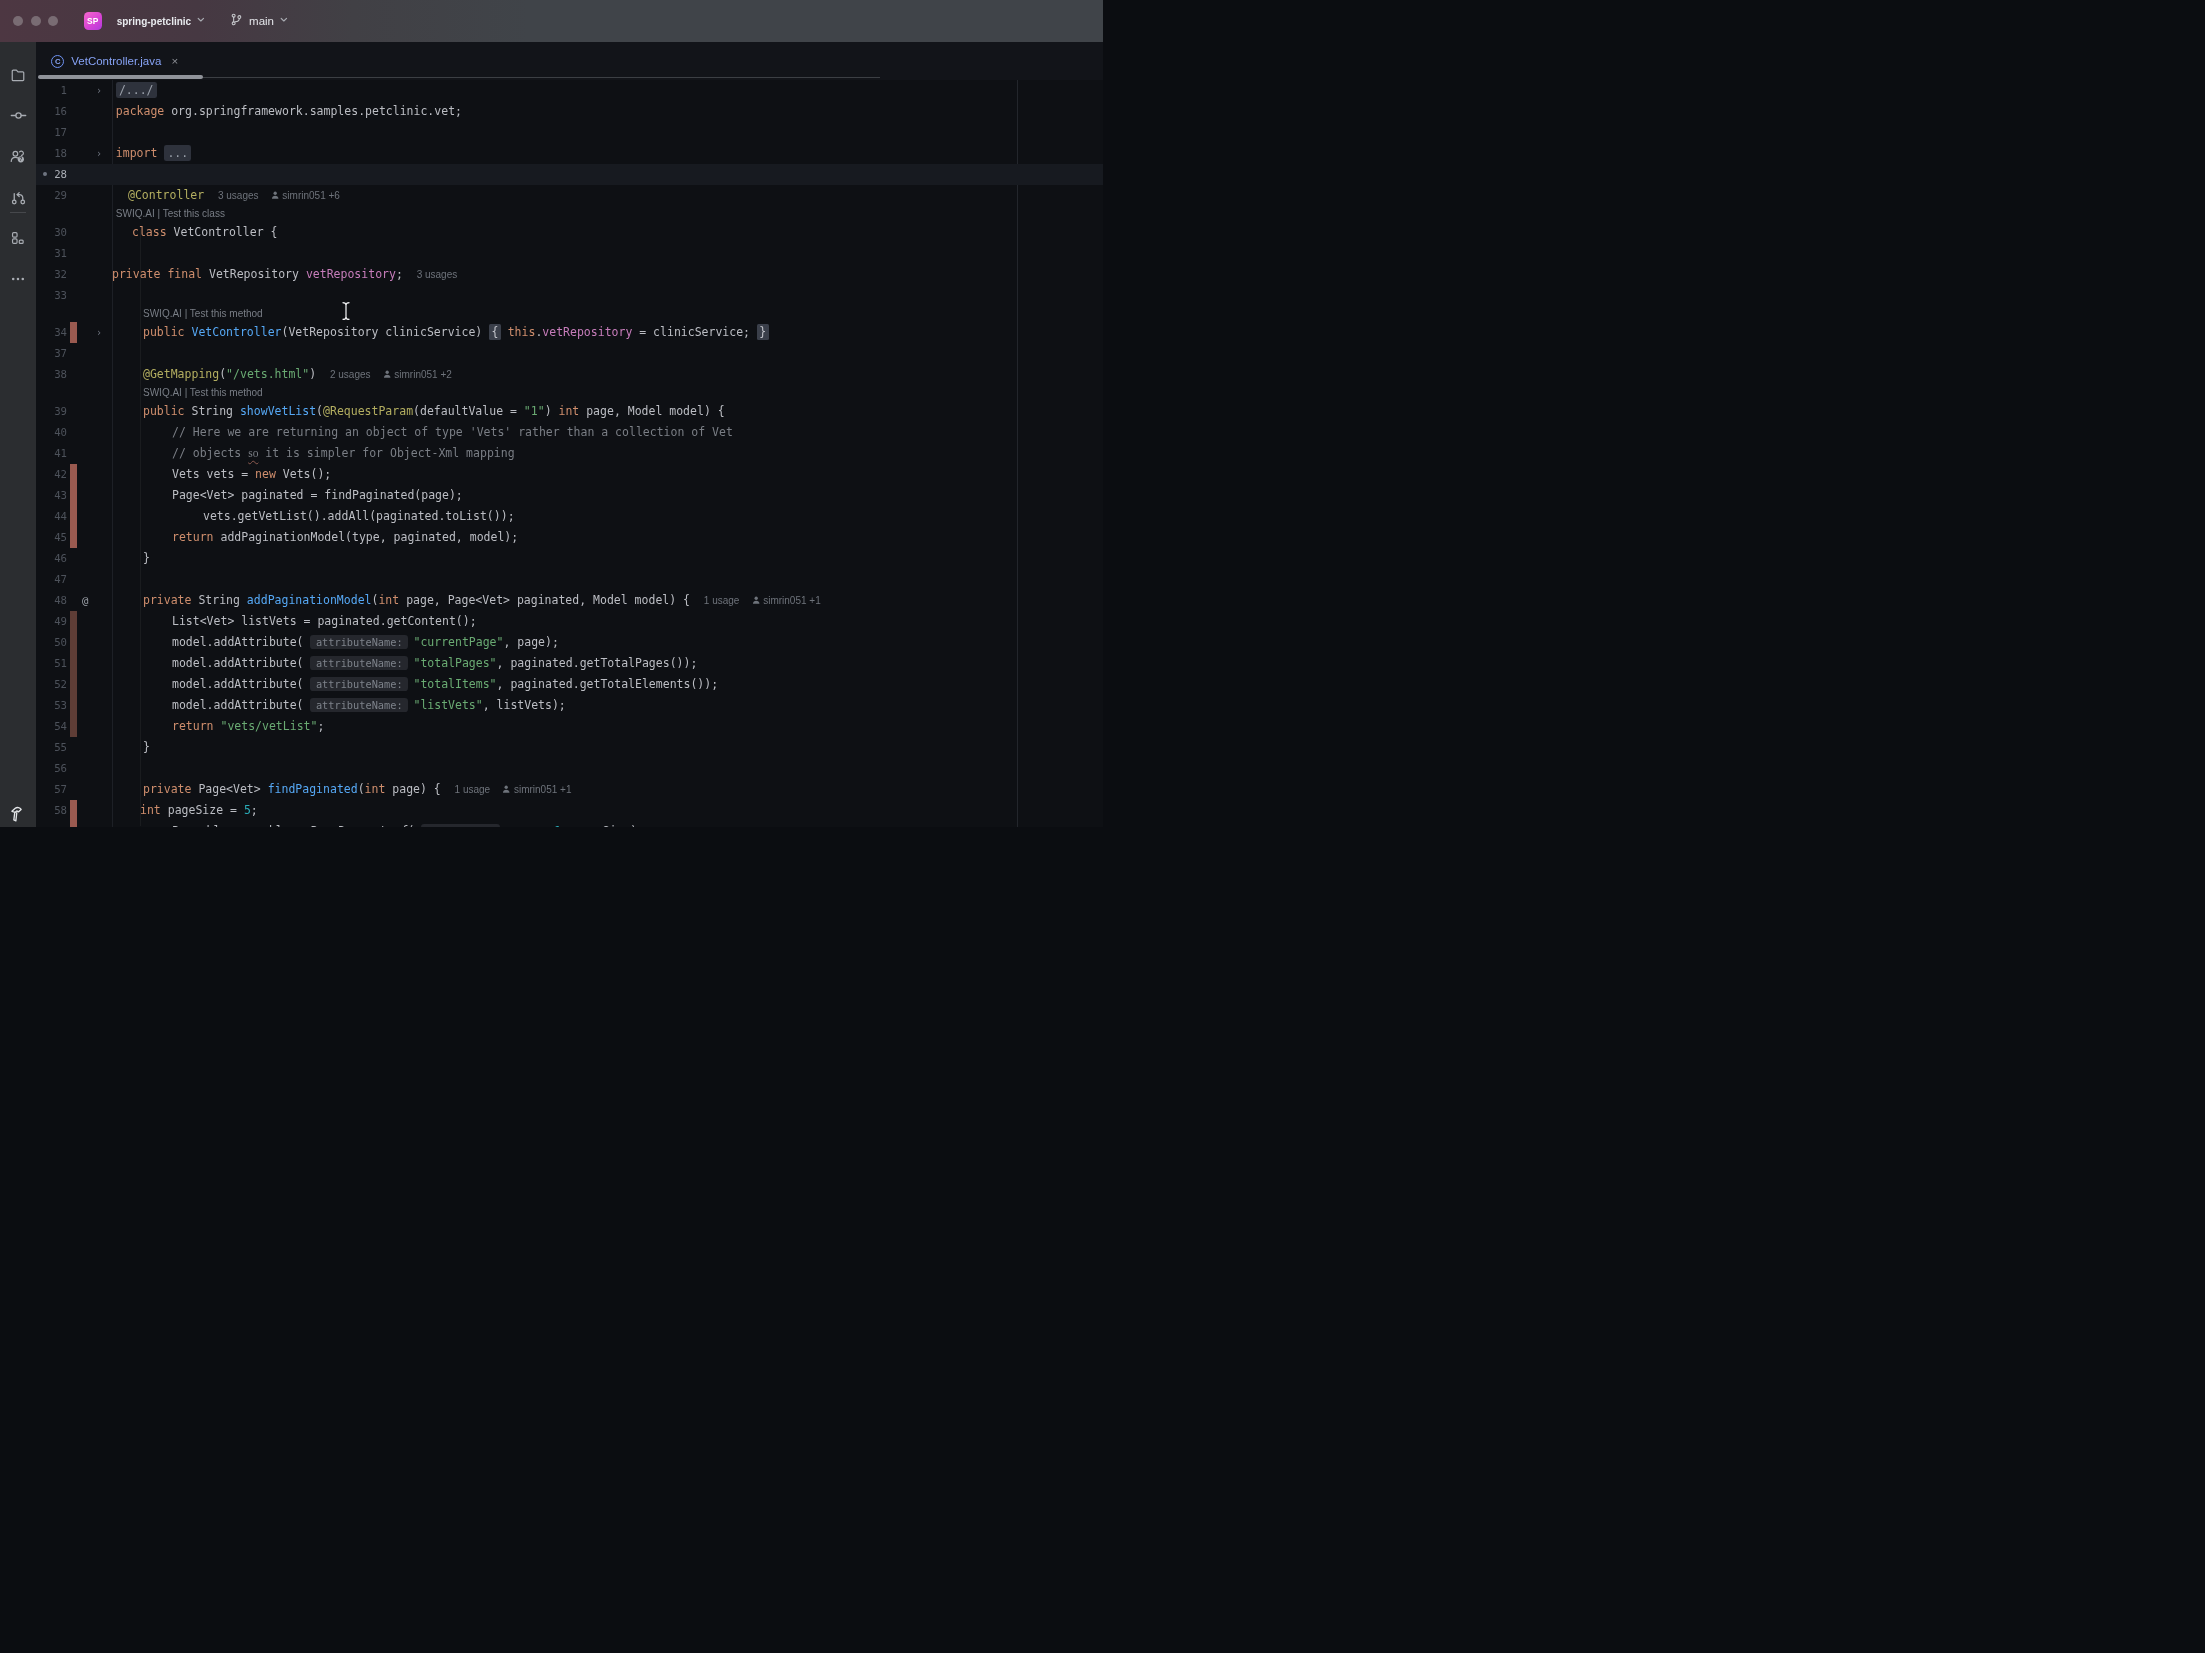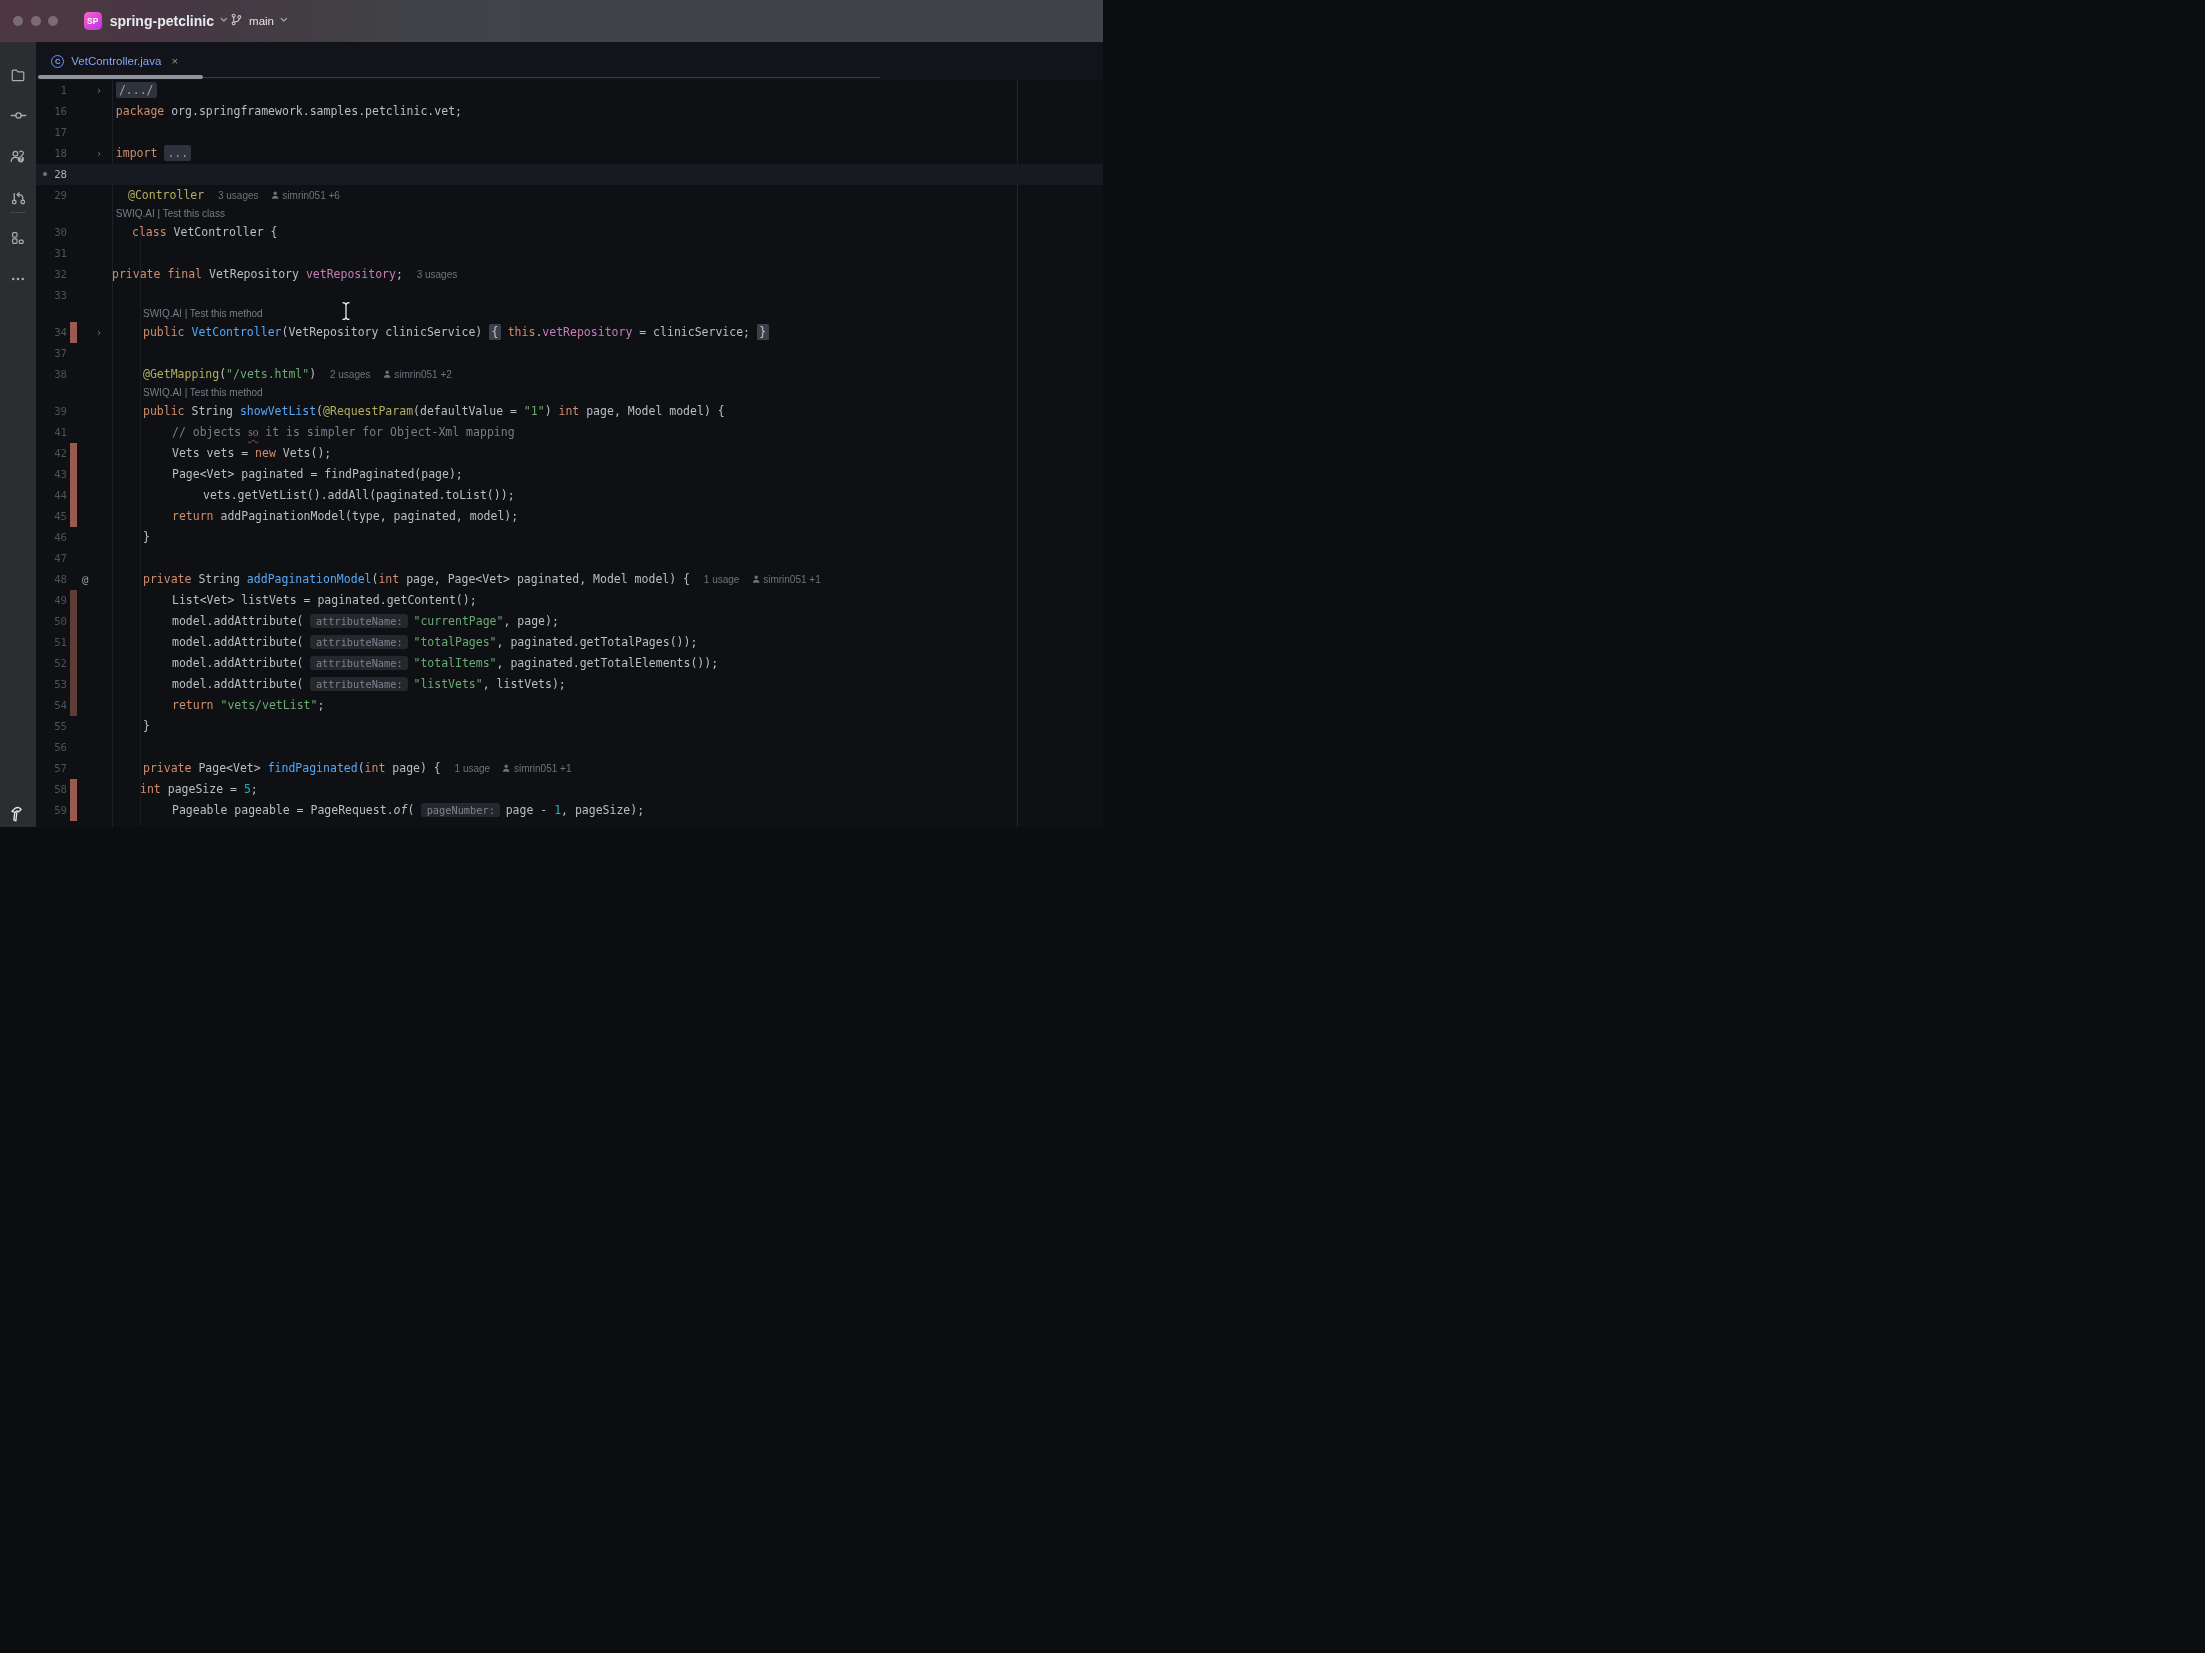--- a/index.html
+++ b/index.html
@@ -10,21 +10,21 @@
   .titlebar{position:absolute;left:0;top:0;width:1103px;height:42px;
     background:linear-gradient(90deg,#4d3742 0%,#463842 18%,#414045 32%,#404449 48%,#404449 100%);
     display:flex;align-items:center;}
   .traffic{position:absolute;left:13px;top:16px;display:flex;gap:7.7px;}
   .traffic .dot{width:10px;height:10px;border-radius:50%;background:#796c73;}
   .proj{position:absolute;left:84px;top:0;height:42px;display:flex;align-items:center;gap:6.1px;}
   .sp-badge{width:17.6px;height:17.6px;border-radius:4.6px;
     background:linear-gradient(140deg,#f468cd 0%,#d944d4 55%,#b13add 100%);
     display:flex;align-items:center;justify-content:center;
     font-size:8.4px;font-weight:bold;color:#fff;letter-spacing:0.2px;}
-  .proj-name{font-size:14px;font-weight:600;color:#e8eaee;margin-left:2px;}
+  .proj-name{font-size:10px;font-weight:600;color:#e8eaee;margin-left:9px;}
   .chev{width:7.7px;height:7.7px;display:inline-block;position:relative;top:-0.8px;}
   .chev svg{display:block}
   .branch{position:absolute;left:230px;top:0;height:42px;display:flex;align-items:center;gap:6.1px;}
   .branch-name{font-size:11.5px;color:#e3e5e9;}
 
   
   .sidebar{position:absolute;left:0;top:42px;width:36px;height:785px;background:#2b2d30;
     border-right:0.8px solid #1c1e22;}
   .side-icon{position:absolute;left:0;width:36px;height:26px;display:flex;align-items:center;justify-content:center;cursor:pointer;}
   .side-icon svg{display:block}
@@ -314,20 +314,26 @@
             <div class="line" style="padding-left: 31px;"><span>SWIQ.AI | Test this method</span></div>
           </div>
           <div class="row h-c">
             <div class="gut">
               <span class="num">39</span>
             </div>
             <div class="line" style="padding-left: 31px;"><span class="tk-k">public</span><span class="tk-d"> String </span><span class="tk-m">showVetList</span><span class="tk-d">(</span><span class="tk-a">@RequestParam</span><span class="tk-d">(defaultValue = </span><span class="tk-s">"1"</span><span class="tk-d">) </span><span class="tk-k">int</span><span class="tk-d"> page, Model model) {</span></div>
           </div>
           <div class="row h-c">
             <div class="gut">
+              <span class="num">40</span>
+            </div>
+            <div class="line" style="padding-left: 60px;"><span class="tk-c">// Here we are returning an object of type 'Vets' rather than a collection of Vet</span></div>
+          </div>
+          <div class="row h-c">
+            <div class="gut">
               <span class="num">41</span>
             </div>
             <div class="line" style="padding-left: 60px;"><span class="tk-c">// objects </span><span class="tk-ct">so</span><span class="tk-c"> it is simpler for Object-Xml mapping</span></div>
           </div>
           <div class="row h-c">
             <div class="gut">
               <div class="chgbar"></div>
               <span class="num">42</span>
             </div>
             <div class="line" style="padding-left: 60px;"><span class="tk-d">Vets vets = </span><span class="tk-k">new</span><span class="tk-d"> Vets();</span></div>

